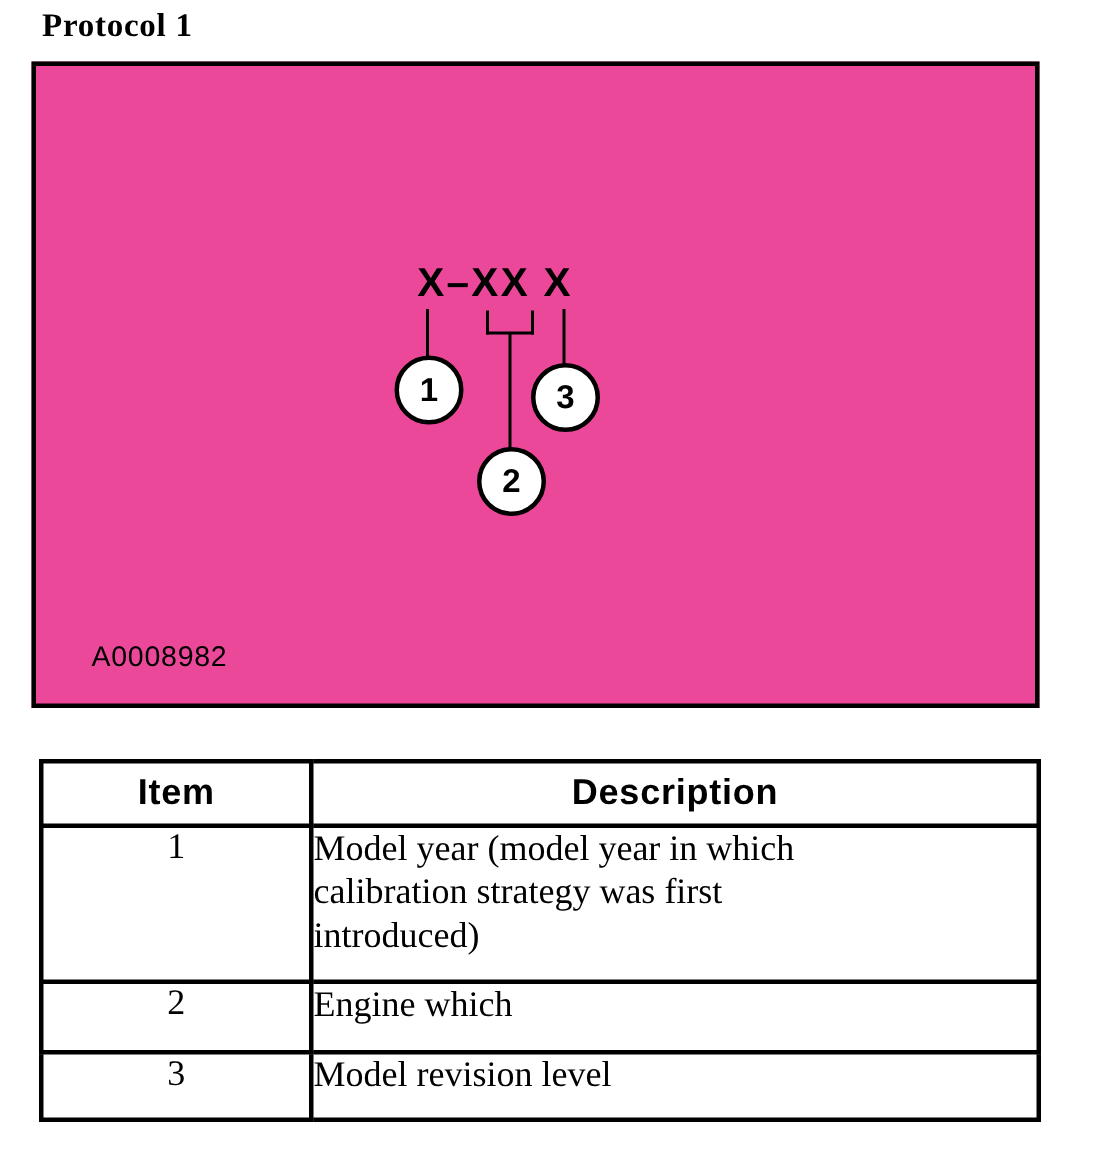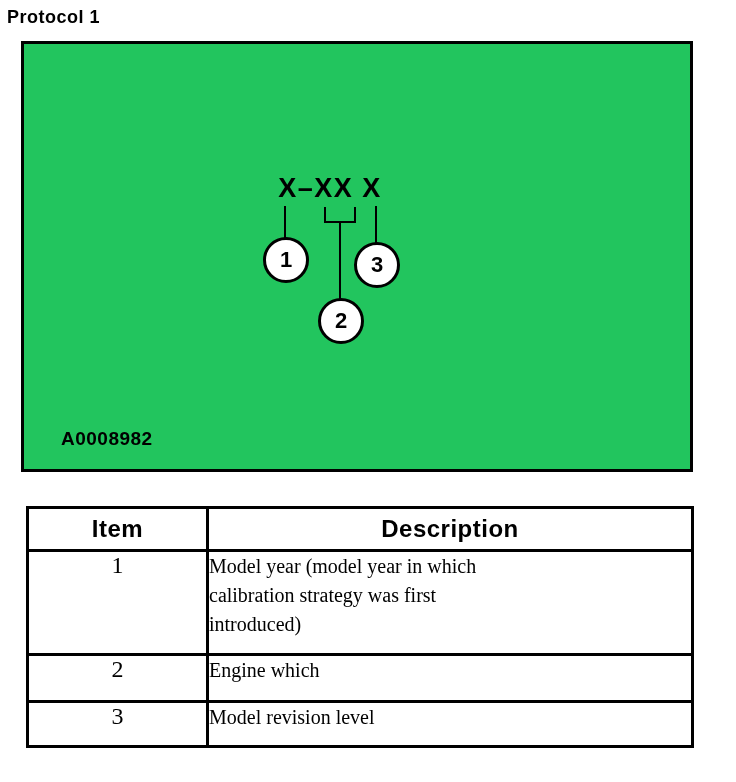--- a/index.html
+++ b/index.html
@@ -12,39 +12,39 @@
     position: relative;
     width: 736px;
     height: 782px;
     background: #ffffff;
     overflow: hidden;
   }
 
   
   .page-title {
     position: absolute;
-    left: 7px;
+    left: 28px;
     top: 2px;
-    font-family: Liberation Sans, sans-serif;
-    font-size: 18px;
+    font-family: Liberation Serif, serif;
+    font-size: 22px;
     font-weight: bold;
     line-height: 30px;
     letter-spacing: 0.5px;
   }
 
   
   .figure-box {
     position: absolute;
     left: 21px;
     top: 41px;
     width: 672px;
     height: 431px;
     border: 3px solid #000000;
     box-sizing: border-box;
-    background: #22c55e;
+    background: #ec4899;
   }
   .fig-el { position: absolute; }
 
   .code-text {
     left: 229px;
     top: 129px;
     width: 154px;
     text-align: center;
     font-family: "Liberation Sans", sans-serif;
     font-size: 27px;
@@ -86,21 +86,21 @@
   }
   .circle-1 { left: 239px; top: 193px; }
   .circle-2 { left: 294px; top: 254px; }
   .circle-3 { left: 330px; top: 198px; }
 
   .figure-id {
     left: 37px;
     top: 384px;
     font-family: "Liberation Sans", sans-serif;
     font-size: 19px;
-    font-weight: bold;
+    font-weight: normal;
     letter-spacing: 0.5px;
   }
 
   
   .item-table {
     position: absolute;
     left: 26px;
     top: 506px;
     width: 665px;
     border-collapse: collapse;
@@ -122,21 +122,21 @@
   }
   .cell-item {
     font-family: "Liberation Serif", serif;
     font-size: 24px;
     text-align: center;
     vertical-align: top;
     padding-top: 9px;
   }
   .cell-desc {
     font-family: "Liberation Serif", serif;
-    font-size: 20px;
+    font-size: 24px;
     line-height: 29px;
     vertical-align: top;
     padding: 7px 10px 0 12px;
     white-space: pre-line;
   }
   .row-1 td { height: 101px; }
   .row-2 td { height: 44px; }
   .row-3 td { height: 42px; }
 </style>
 </head>

